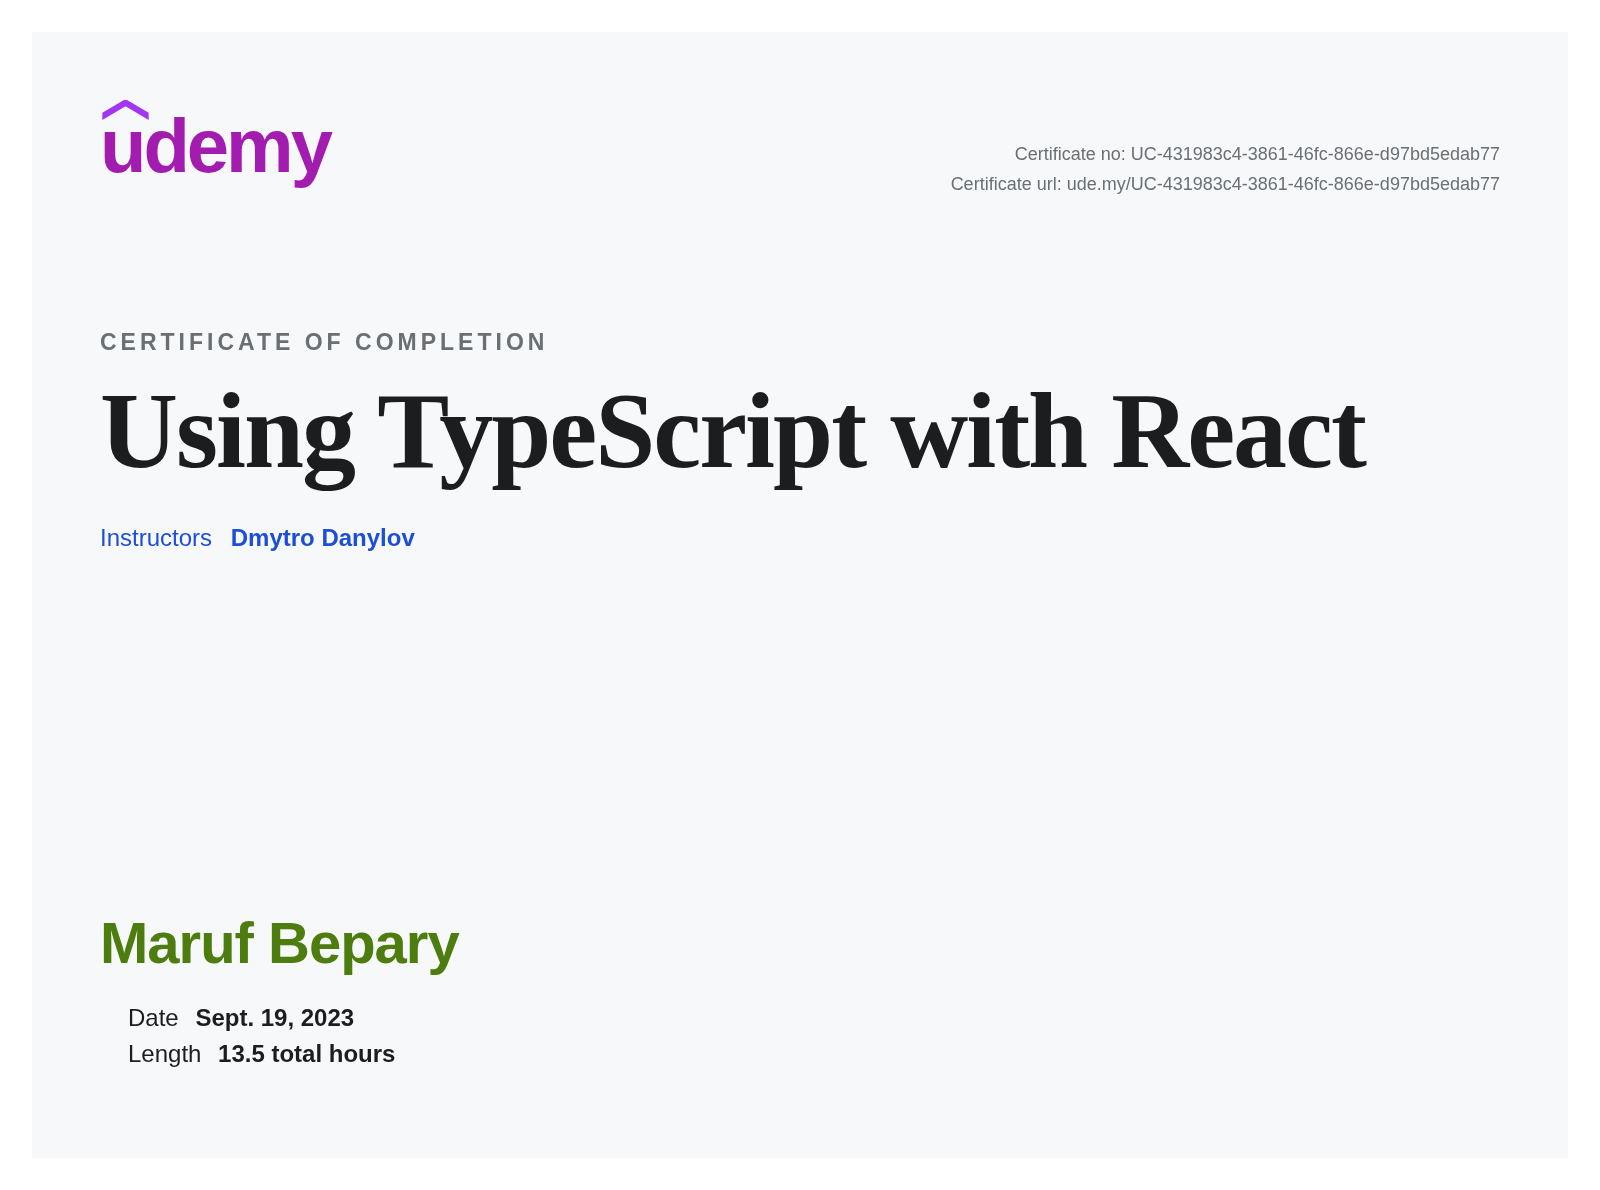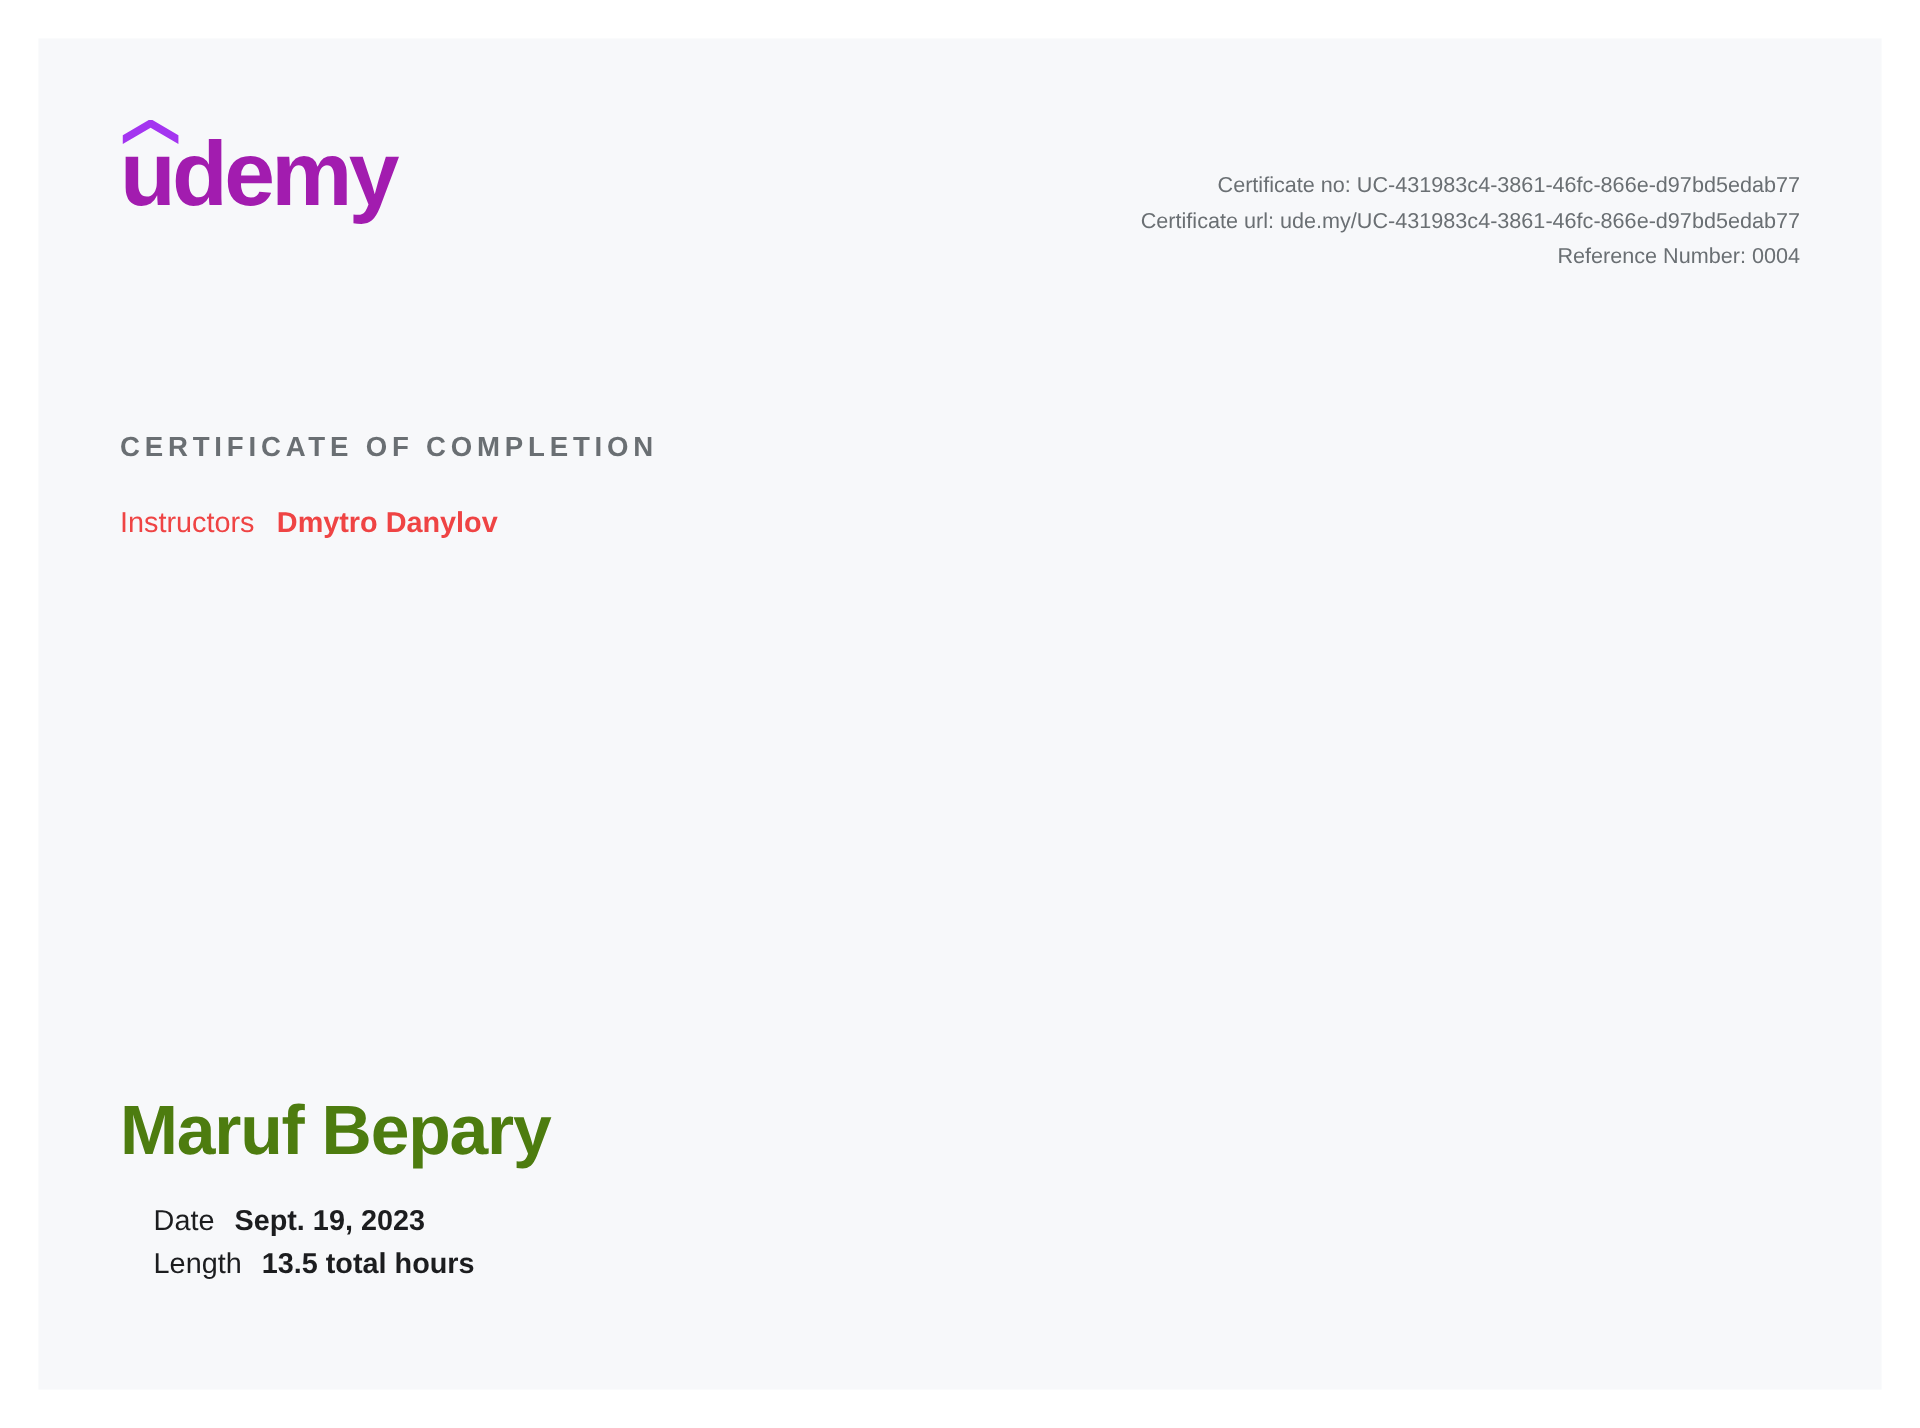--- a/index.html
+++ b/index.html
@@ -76,21 +76,21 @@
       font-weight: 700;
       color: #1c1d1f;
       margin-top: 18px;
       letter-spacing: -2px;
       line-height: 1.05;
     }
     
     .instructors-row {
       margin-top: 36px;
       font-size: 24px;
-      color: #ef4444;
+      color: #1d4ed8;
     }
     
     .instructors-label {
       font-weight: 400;
       margin-right: 12px;
     }
     
     .instructors-name {
       font-weight: 700;
     }
@@ -143,29 +143,26 @@
 
     <div class="meta-info">
       <div>
         <span>Certificate no:</span>
         <span>UC-431983c4-3861-46fc-866e-d97bd5edab77</span>
       </div>
       <div>
         <span>Certificate url:</span>
         <span>ude.my/UC-431983c4-3861-46fc-866e-d97bd5edab77</span>
       </div>
-      <div>
-        <span>Reference Number:</span>
-        <span>0004</span>
-      </div>
     </div>
   </div>
 
   <div class="cert-heading">CERTIFICATE OF COMPLETION</div>
 
+  <h1 class="course-title">Using TypeScript with React</h1>
 
   <div class="instructors-row">
     <span class="instructors-label">Instructors</span>
     <span class="instructors-name">Dmytro Danylov</span>
   </div>
 
   <div class="footer-section">
     <div class="recipient-name">Maruf Bepary</div>
 
     <div class="detail-row">

